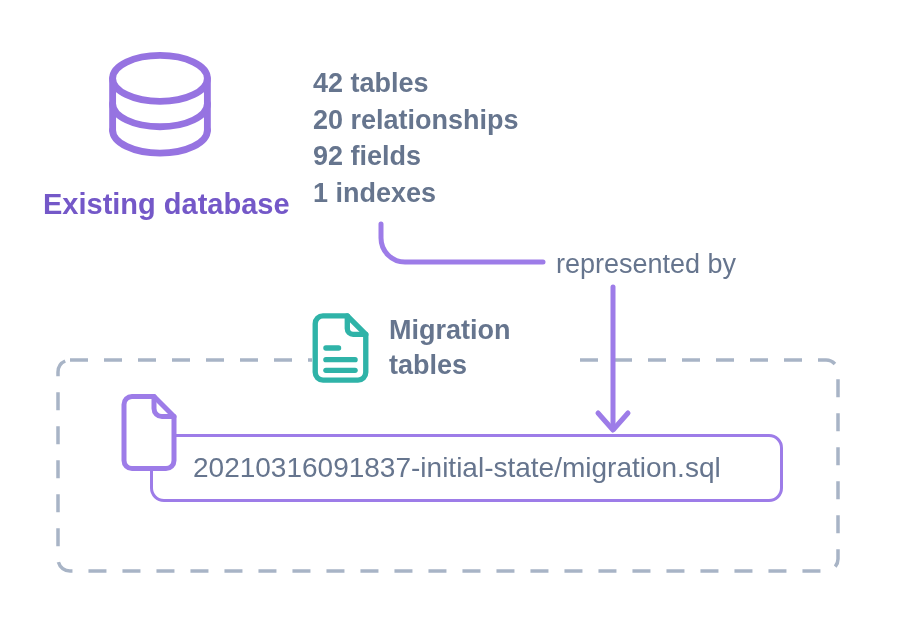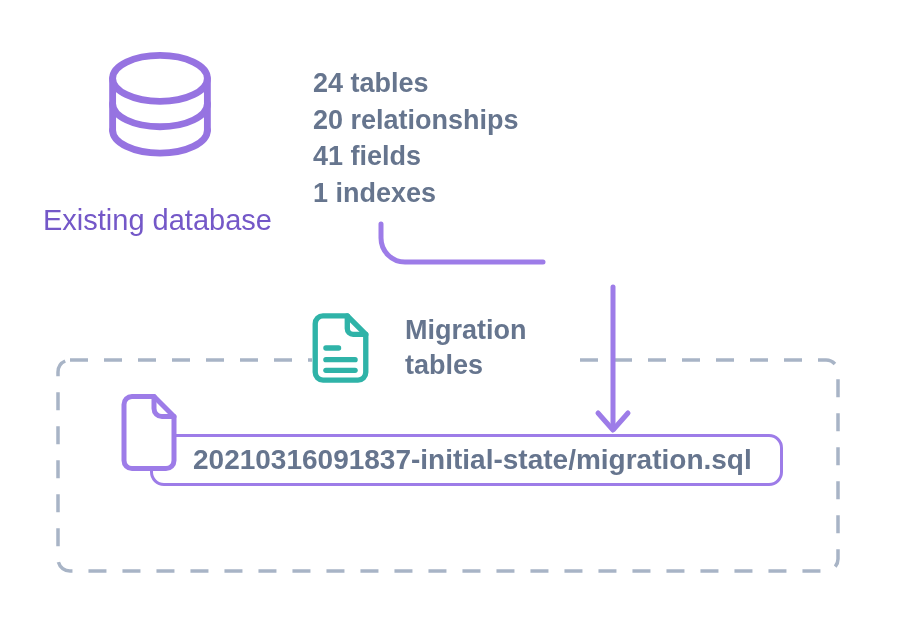--- a/index.html
+++ b/index.html
@@ -37,59 +37,59 @@
   }
   .stats {
     left: 313px; top: 65px;
     font-size: 27px;
     font-weight: 700;
     color: var(--c-slate);
     line-height: 36.5px;
     white-space: nowrap;
   }
   .db-label {
-    left: 43px; top: 204px;
+    left: 43px; top: 188px;
     font-size: 29px;
-    font-weight: 400;
+    font-weight: 700;
     color: var(--c-purple_deep);
     white-space: nowrap;
   }
   .rep-label {
     left: 556px; top: 249px;
     font-size: 27px;
     font-weight: 400;
     color: var(--c-slate);
     white-space: nowrap;
   }
   .mig-label {
     left: 312px; top: 308px;
     width: 256px; height: 80px;
     background: var(--c-bg);
     display: flex;
     align-items: center;
-    gap: 36px;
+    gap: 20px;
     z-index: 2;
   }
   .mig-label .txt {
     font-size: 27px;
     font-weight: 700;
     color: var(--c-slate);
     line-height: 35px;
   }
   .file-box {
     left: 150px; top: 434px;
-    width: 633px; height: 52px;
+    width: 633px; height: 68px;
     border: 3.5px solid var(--c-purple);
     border-radius: 14px;
     background: var(--c-bg);
     display: flex;
     align-items: center;
     padding-left: 40px;
     font-size: 28px;
-    font-weight: 700;
+    font-weight: 400;
     color: var(--c-slate);
     white-space: nowrap;
     z-index: 3;
   }
   .file-icon-wrap { left: 121px; top: 393px; z-index: 4; }
   .db-icon-wrap { left: 109px; top: 52px; }
   .z1 { z-index: 1; }
   .z5 { z-index: 5; }
 </style>
 </head>
@@ -125,26 +125,27 @@
         <path d="M100.5 27 V80"></path>
         <path d="M3.5 53 a48.5 23.5 0 0 0 97 0"></path>
         <path d="M3.5 80 a48.5 23.5 0 0 0 97 0"></path>
       </g>
     </svg>
   </div>
 
   <div class="abs db-label">Existing database</div>
 
   <div class="abs stats">
-    <div>24 tables</div>
+    <div>42 tables</div>
     <div>20 relationships</div>
-    <div>41 fields</div>
+    <div>92 fields</div>
     <div>1 indexes</div>
   </div>
 
+  <div class="abs rep-label">represented by</div>
 
   <div class="abs file-box">
     <span>20210316091837-initial-state/migration.sql</span>
   </div>
 
   <div class="abs file-icon-wrap">
     <svg width="56" height="79" viewBox="0 0 56 78">
       <g fill="none" stroke="var(--c-purple)" stroke-width="5" stroke-linecap="round" stroke-linejoin="round">
         <path d="M11 3 H33 L53 23 V67 A8 8 0 0 1 45 75 H11 A8 8 0 0 1 3 67 V11 A8 8 0 0 1 11 3 Z" fill="#ffffff"></path>
         <path d="M33 3 V15 A8 8 0 0 0 41 23 H53"></path>

